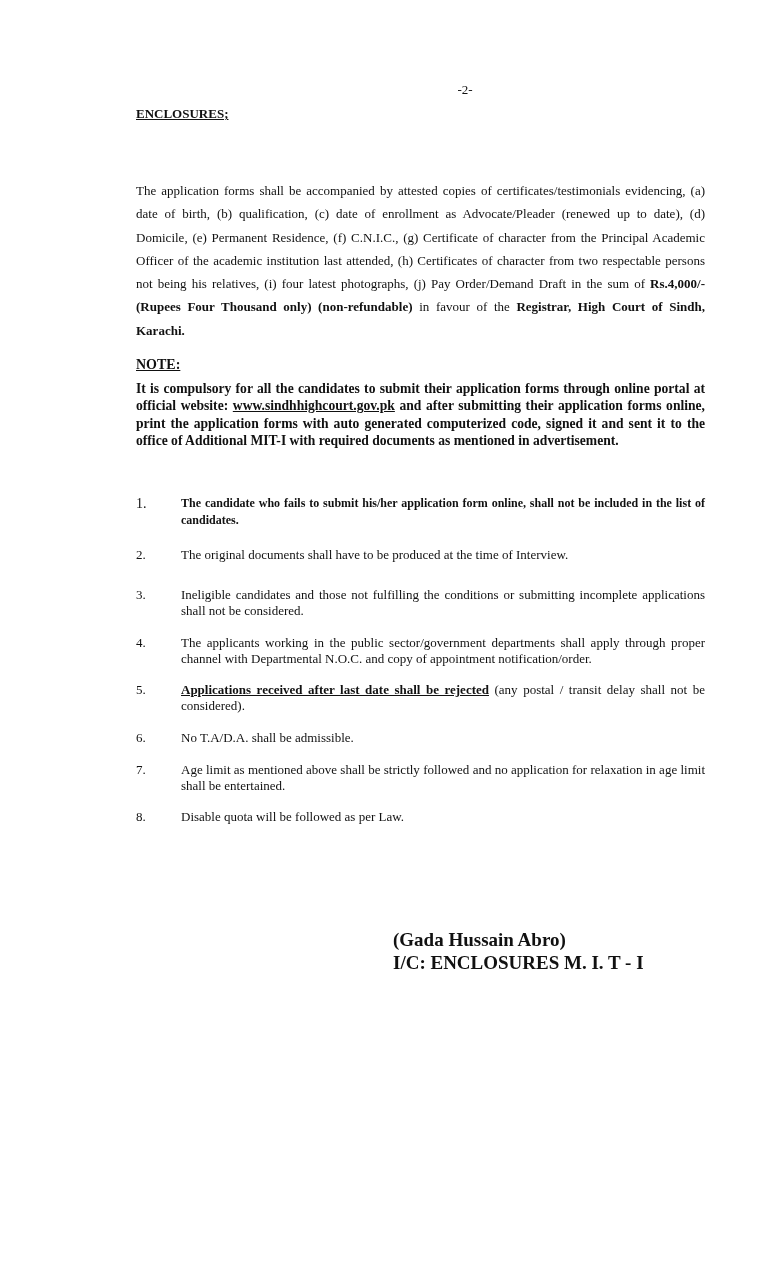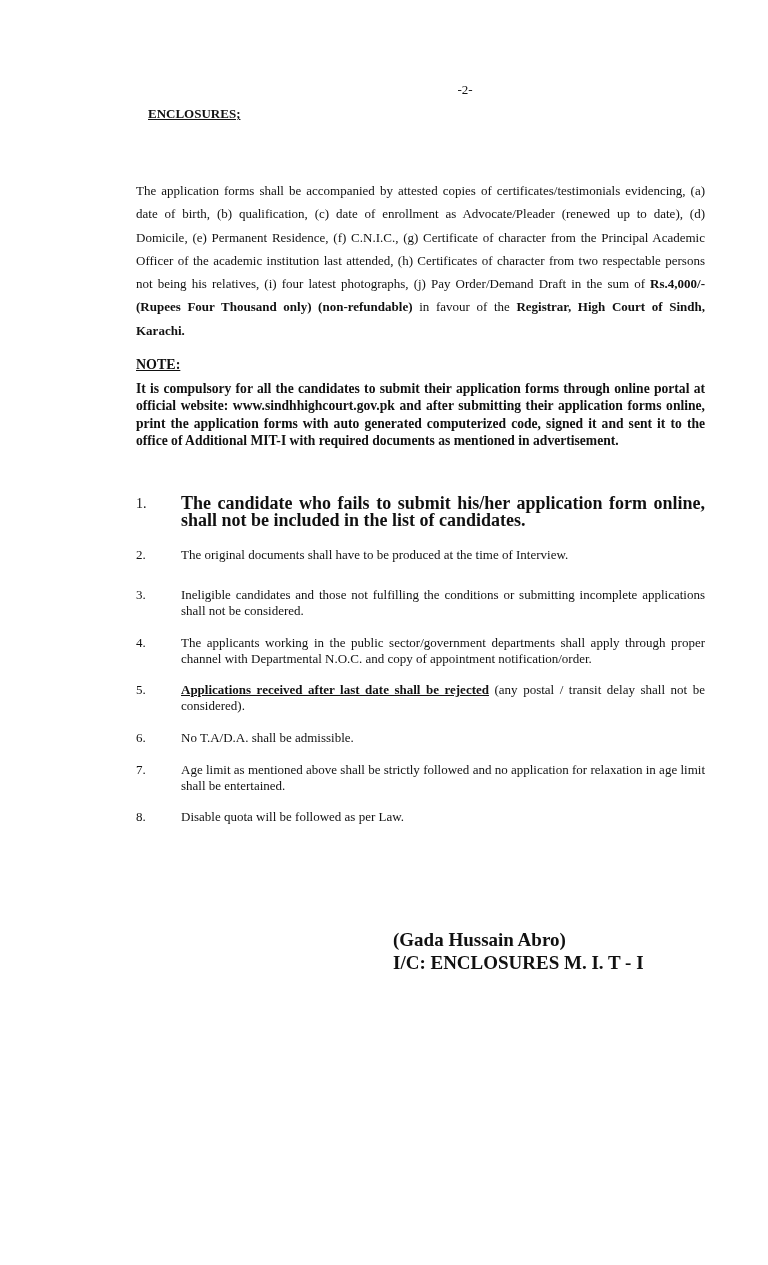--- a/index.html
+++ b/index.html
@@ -29,21 +29,21 @@
       text-align: center;
       font-size: 13px;
     }
     .section-heading {
       position: absolute;
       left: 0;
       font-weight: bold;
       text-decoration: underline;
       font-size: 13px;
     }
-    .enclosures-heading { top: 106px; margin-left: 12px; }
+    .enclosures-heading { top: 106px; }
     .enclosures-body {
       position: absolute;
       top: 151px;
       left: 0;
       width: 569px;
       font-size: 13px;
       line-height: 23.3px;
       text-align: justify;
       margin-top: 28px;
     }
@@ -51,21 +51,21 @@
     .note-body {
       position: absolute;
       top: 380px;
       left: 0;
       width: 569px;
       font-size: 13.6px;
       line-height: 17.4px;
       font-weight: bold;
       text-align: justify;
     }
-    .note-body .url { }
+    .note-body .url { text-decoration: underline; }
     .list {
       position: absolute;
       left: 0;
       width: 569px;
     }
     .list-item {
       position: absolute;
       left: 0;
       width: 569px;
       font-size: 13px;
@@ -79,21 +79,21 @@
     }
     .list-item .txt {
       position: absolute;
       left: 45px;
       top: 0;
       width: 524px;
       text-align: justify;
     }
     .list-item.bold .txt {
       font-weight: bold;
-      font-size: 18px;
+      font-size: 12px;
       line-height: 17px;
     }
     .list-item.bold .num {
       font-size: 14px;
       line-height: 17px;
     }
     .u-bold { font-weight: bold; text-decoration: underline; }
     .signature {
       position: absolute;
       left: 400px;

